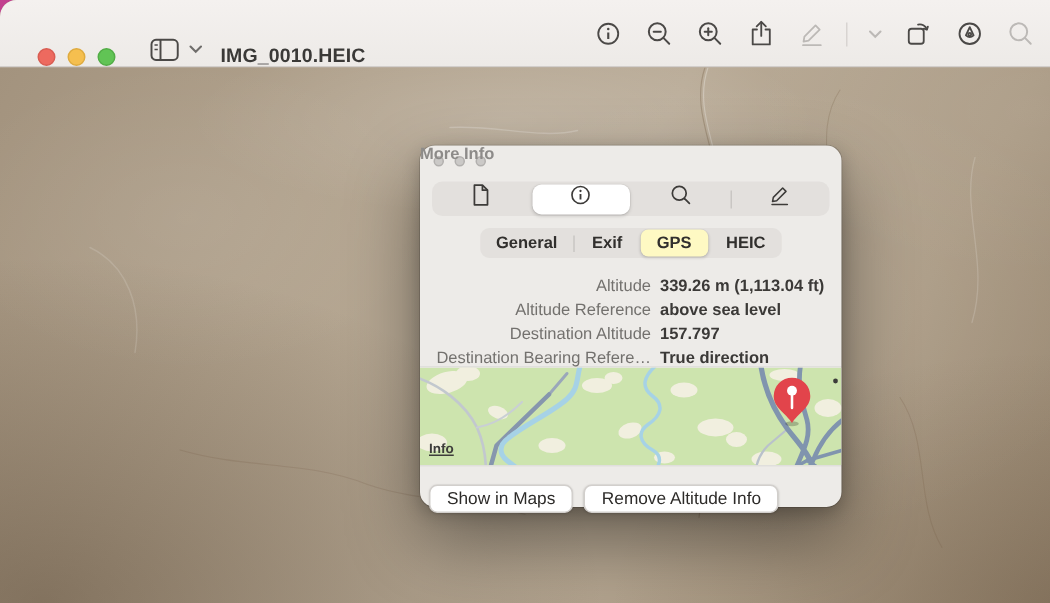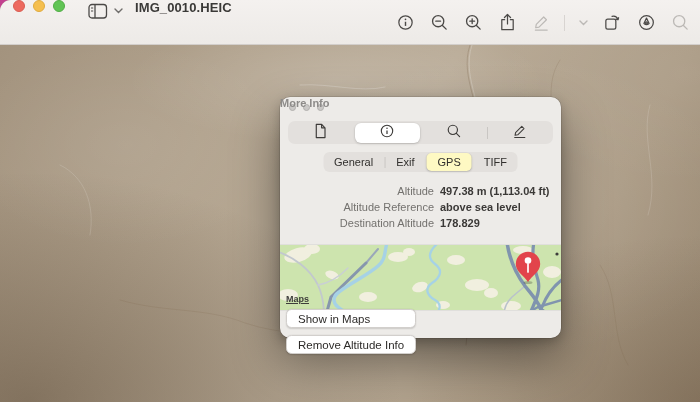--- a/index.html
+++ b/index.html
@@ -7,21 +7,21 @@
   body { font-family:"Liberation Sans", sans-serif; background:linear-gradient(150deg,#c2418f,#8e2f6f); }
 
   .screen { position:relative; width:700px; height:402px; }
 
   .window { position:absolute; inset:0; border-radius:11px 0 0 0; overflow:hidden;
             display:flex; flex-direction:column; background:#ab9b86; }
 
   
   .titlebar { position:relative; height:45px; flex:0 0 45px;
               background:linear-gradient(#f4f1ef,#edeae7);
-              border-bottom:1px solid #d2cecb; display:flex; align-items:flex-start; }
+              border-bottom:1px solid #d2cecb; display:flex; align-items:flex-end;padding-left:12px; }
   .lights { display:flex; gap:8px; margin-left:13px; }
   .light { width:12px; height:12px; border-radius:50%; }
   .light.red { background:#ed6a5f; border:0.5px solid #d95d52; }
   .light.yellow { background:#f5bf4f; border:0.5px solid #dfab3f; }
   .light.green { background:#61c455; border:0.5px solid #52ad46; }
 
   .sidebar-ctl { display:flex; align-items:center; gap:4px; margin-left:22px; cursor:default; }
   .tb-icon { display:flex; align-items:center; justify-content:center; width:22px; height:22px; color:#4b4947; }
   .tb-icon.dim { color:#bcb9b6; }
   .tb-icon svg { display:block; }
@@ -56,40 +56,40 @@
   .seg { position:absolute; left:8px; right:8px; top:24px; height:23px;
          background:#e3e0dd; border-radius:7px; display:flex; align-items:stretch; }
   .seg-item { flex:1; display:flex; align-items:center; justify-content:center;
               color:#3d3b39; position:relative; }
   .seg-item.selected { background:#ffffff; border-radius:6px; margin:1.5px;
               box-shadow:0 1px 2.5px rgba(0,0,0,.18), 0 0 0 0.5px rgba(0,0,0,.04); }
   .seg-div { width:1px; height:12px; background:#c9c6c3; align-self:center; }
 
   .tabs { position:absolute; top:55px; left:50%; transform:translateX(-50%);
           height:20px; background:#e3e0dd; border-radius:6px; display:flex; align-items:stretch; }
-  .tab { display:flex; align-items:center; padding:0 11px; font-size:11px; font-weight:400;
+  .tab { display:flex; align-items:center; padding:0 11px; font-size:11px; font-weight:700;
          color:#312f2d; white-space:nowrap; }
   .tab.selected { background:#fef9c3; border-radius:5px; margin:1px;
          box-shadow:0 1px 2px rgba(0,0,0,.16), 0 0 0 0.5px rgba(0,0,0,.04); }
   .tab-div { width:1px; height:11px; background:#c9c6c3; align-self:center; }
 
   .rows { position:absolute; top:86px; left:0; right:0; }
   .row { position:relative; height:16px; line-height:16px; font-size:11px; }
   .row-label { position:absolute; left:0; width:154px; text-align:right; color:#73716e;
                white-space:nowrap; overflow:hidden; }
   .row-value { position:absolute; left:160px; right:4px; font-weight:700; color:#3b3937;
                white-space:nowrap; overflow:hidden; }
 
   .map { position:absolute; left:0; right:0; top:147px; height:67px; overflow:hidden;
          border-top:1px solid rgba(0,0,0,.05); border-bottom:1px solid rgba(0,0,0,.05); }
   .map svg { display:block; }
   .legal { position:absolute; left:6px; bottom:6px; font-size:9px; font-weight:600;
            color:#3e3d3b; text-decoration:underline; cursor:default; }
 
-  .p-buttons { position:absolute; left:6px; top:212px; display:flex; gap:7px;flex-direction:column; }
+  .p-buttons { position:absolute; left:6px; top:226px; display:flex; gap:7px; }
   .p-btn { height:19px; padding:0 11px; background:#ffffff; border:0.5px solid #d2cfcc;
            border-radius:5.5px; font-size:11.5px; color:#2d2b29; font-family:inherit;
            display:flex; align-items:center; box-shadow:0 0.5px 1.5px rgba(0,0,0,.14); cursor:default; }
 </style>
 </head>
 <body>
 
 <div class="screen">
   <div class="window">
 
@@ -240,35 +240,39 @@
               </svg>
             </span>
           </div>
         </div>
 
         <div class="tabs">
           <span class="tab">General</span>
           <span class="tab-div"></span>
           <span class="tab">Exif</span>
           <span class="tab selected">GPS</span>
-          <span class="tab">TIFF</span>
+          <span class="tab">HEIC</span>
         </div>
 
         <div class="rows">
           <div class="row">
             <span class="row-label">Altitude</span>
-            <span class="row-value">497.38 m (1,113.04 ft)</span>
+            <span class="row-value">339.26 m (1,113.04 ft)</span>
           </div>
           <div class="row">
             <span class="row-label">Altitude Reference</span>
             <span class="row-value">above sea level</span>
           </div>
           <div class="row">
             <span class="row-label">Destination Altitude</span>
-            <span class="row-value">178.829</span>
+            <span class="row-value">157.797</span>
+          </div>
+          <div class="row">
+            <span class="row-label">Destination Bearing Refere…</span>
+            <span class="row-value">True direction</span>
           </div>
         </div>
 
         <div class="map">
           <svg width="281" height="67" viewBox="0 0 281 67">
             <rect x="0" y="0" width="281" height="67" fill="#cde4ae"></rect>
             <g fill="#f1efdf">
               <ellipse cx="18" cy="10" rx="14" ry="7" transform="rotate(-15 18 10)"></ellipse>
               <ellipse cx="32" cy="4" rx="8" ry="5"></ellipse>
               <ellipse cx="8" cy="50" rx="10" ry="6"></ellipse>
@@ -299,21 +303,21 @@
               <path d="M258,62 L242,71 M258,62 L272,71 M258,62 L282,55" stroke="#8094ae" stroke-width="2.4"></path>
             </g>
             <circle cx="277" cy="9" r="1.6" fill="#3c3c3a"></circle>
             <g>
               <ellipse cx="248" cy="37.5" rx="4.5" ry="1.6" fill="rgba(0,0,0,.22)"></ellipse>
               <path d="M248,37 C244,30.5 235.8,27 235.8,19 A12.2,12.2 0 1 1 260.2,19 C260.2,27 252,30.5 248,37 Z" fill="#e2444b"></path>
               <circle cx="248" cy="15.5" r="3.3" fill="#ffffff"></circle>
               <line x1="248" y1="18.8" x2="248" y2="27" stroke="#ffffff" stroke-width="1.7" stroke-linecap="round"></line>
             </g>
           </svg>
-          <span class="legal">Maps</span>
+          <span class="legal">Info</span>
         </div>
 
         <div class="p-buttons">
           <button class="p-btn">Show in Maps</button>
           <button class="p-btn">Remove Altitude Info</button>
         </div>
       </div>
     </div>
   </div>
 </div>

